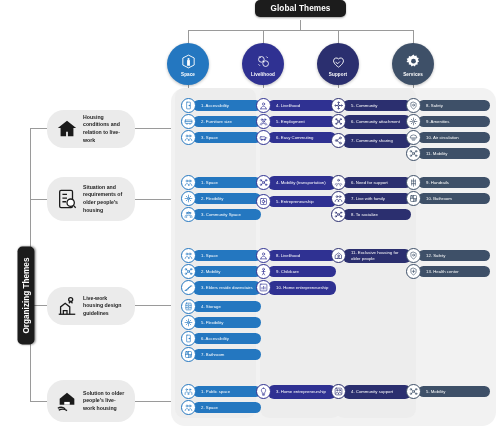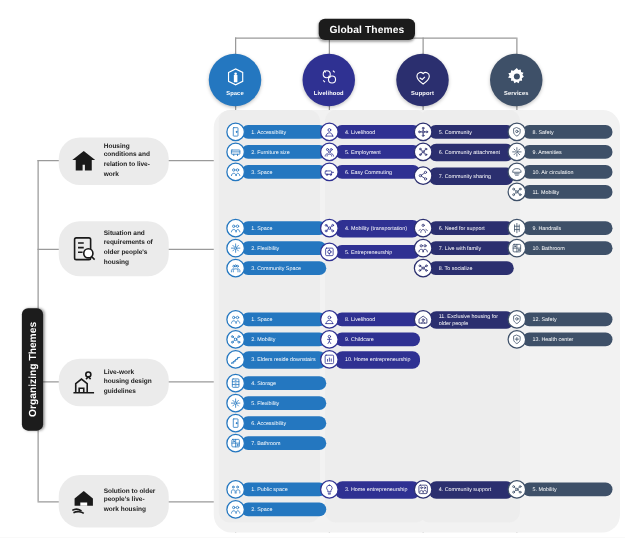--- a/index.html
+++ b/index.html
@@ -13,21 +13,21 @@
   #root { position:absolute; inset:0; }
 
   
   .line { position:absolute; background:#9a9a9a; }
   .line.h { height:1px; }
   .line.v { width:1px; }
   .dot { position:absolute; width:3px; height:3px; border-radius:50%; background:#7d7d7d; }
 
   
   .global-title {
-    position:absolute; left:255px; top:15px; width:77px; height:17px;
+    position:absolute; left:255px; top:0; width:91px; height:17px;
     background:#1c1c1c; border-radius:5px;
     color:#fff; font-size:8.2px; font-weight:bold;
     display:flex; align-items:center; justify-content:center;
     letter-spacing:.1px;
     box-shadow:0 1px 2px rgba(0,0,0,.35);
   }
 
   
   .org-title {
     position:absolute; left:-23px; top:287px;

